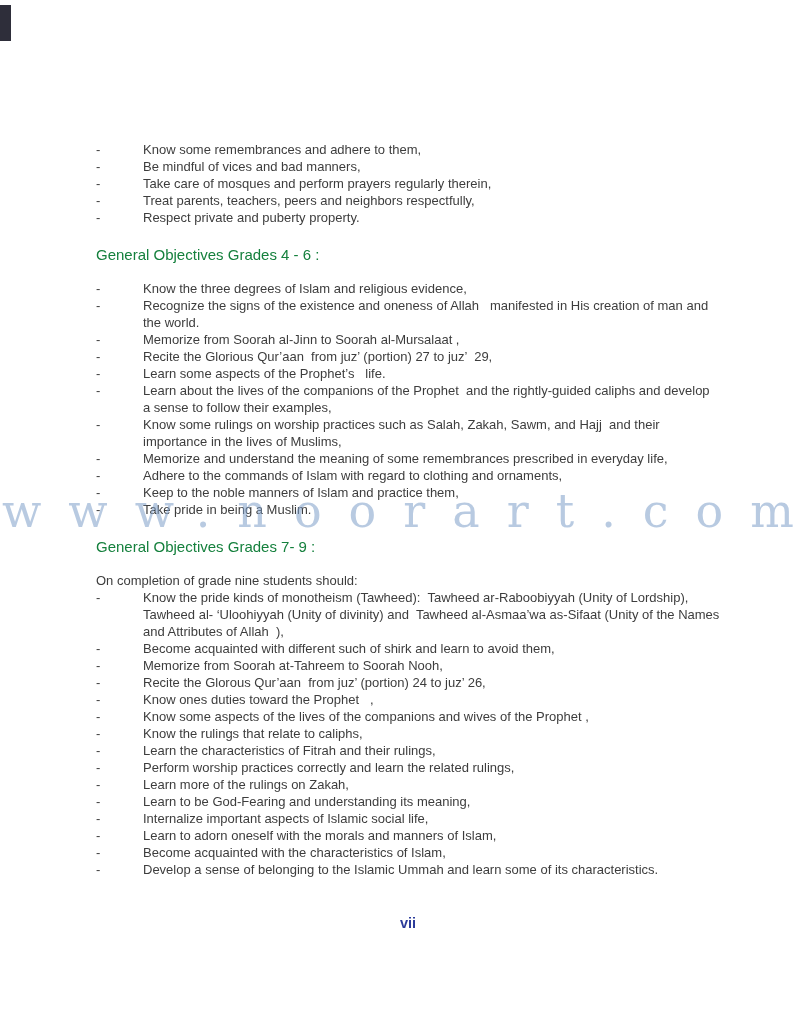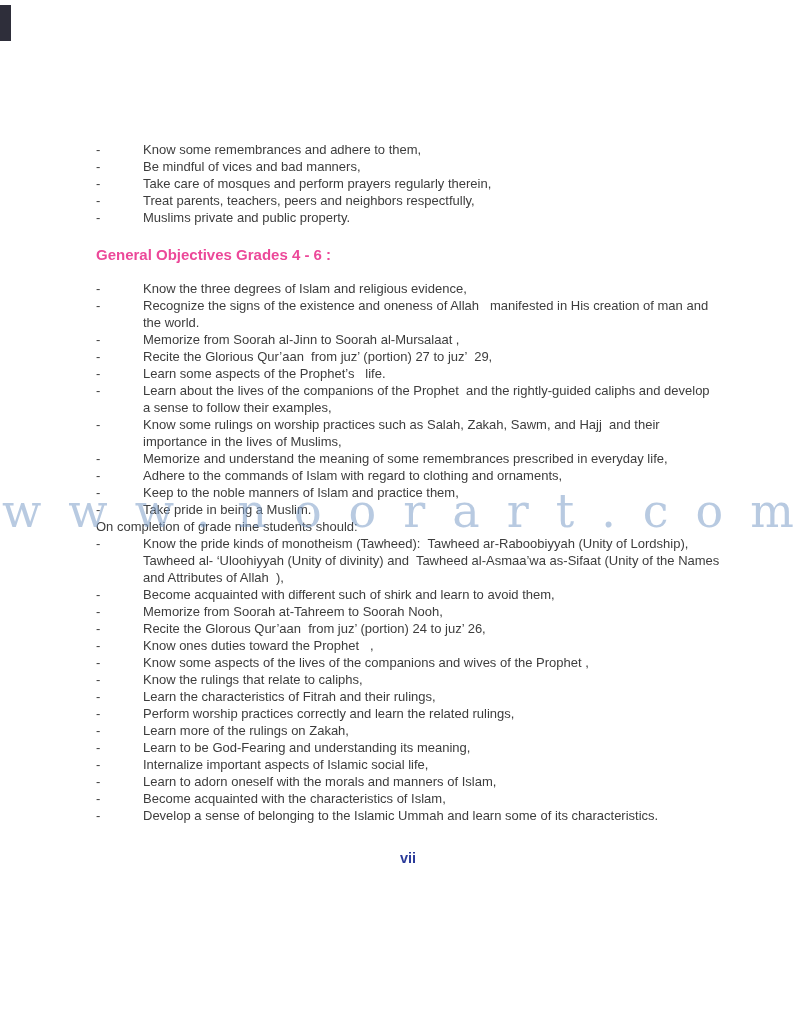--- a/index.html
+++ b/index.html
@@ -18,32 +18,32 @@
   }
   .content {
     position:absolute;
     left:96px; right:80px; top:141px;
   }
   .bullet-list { margin:0; }
   .li { display:flex; font-size:13px; line-height:17px; }
   .dash { flex:0 0 15px; color:#3d3d3d; }
   .li-text { flex:1; white-space:pre-wrap;margin-left:32px; }
   .section-heading {
-    color:#ec4899;
+    color:#15803d;
     font-size:15px; line-height:18px;
-    font-weight:bold;
+    font-weight:normal;
     margin:20px 0 16px 0;
   }
   .lead {
     font-size:13px; line-height:17px;
     margin:0 0 0 0;
     white-space:pre-wrap;
   }
   .page-number {
-    margin-top:26px;
+    margin-top:37px;
     text-align:center;
     color:#2b3b9a;
     font-weight:bold;
     font-size:14.5px;
   }
   .watermark {
     position:absolute;
     left:2px; top:484px;
     width:800px;
     font-family:"DejaVu Serif", serif;
@@ -79,21 +79,21 @@
           <span class="li-text">Take care of mosques and perform prayers regularly therein,</span>
         </div>
 
         <div class="li">
           <span class="dash">-</span>
           <span class="li-text">Treat parents, teachers, peers and neighbors respectfully,</span>
         </div>
 
         <div class="li">
           <span class="dash">-</span>
-          <span class="li-text">Muslims private and public property.</span>
+          <span class="li-text">Respect private and puberty property.</span>
         </div>
       </div>
 
     <section>
       <h2 class="section-heading">General Objectives Grades 4 - 6 :</h2>
       <div class="bullet-list">
 
           <div class="li">
             <span class="dash">-</span>
             <span class="li-text">Know the three degrees of Islam and religious evidence,</span>
@@ -145,20 +145,21 @@
           </div>
 
           <div class="li">
             <span class="dash">-</span>
             <span class="li-text">Take pride in being a Muslim.</span>
           </div>
         </div>
     </section>
 
     <section>
+      <h2 class="section-heading">General Objectives Grades 7- 9 :</h2>
       <p class="lead">On completion of grade nine students should:</p>
       <div class="bullet-list">
 
           <div class="li">
             <span class="dash">-</span>
             <span class="li-text">Know the pride kinds of monotheism (Tawheed):  Tawheed ar-Raboobiyyah (Unity of Lordship), Tawheed al- ‘Uloohiyyah (Unity of divinity) and  Tawheed al-Asmaa’wa as-Sifaat (Unity of the Names and Attributes of Allah  ),</span>
           </div>
 
           <div class="li">
             <span class="dash">-</span>

